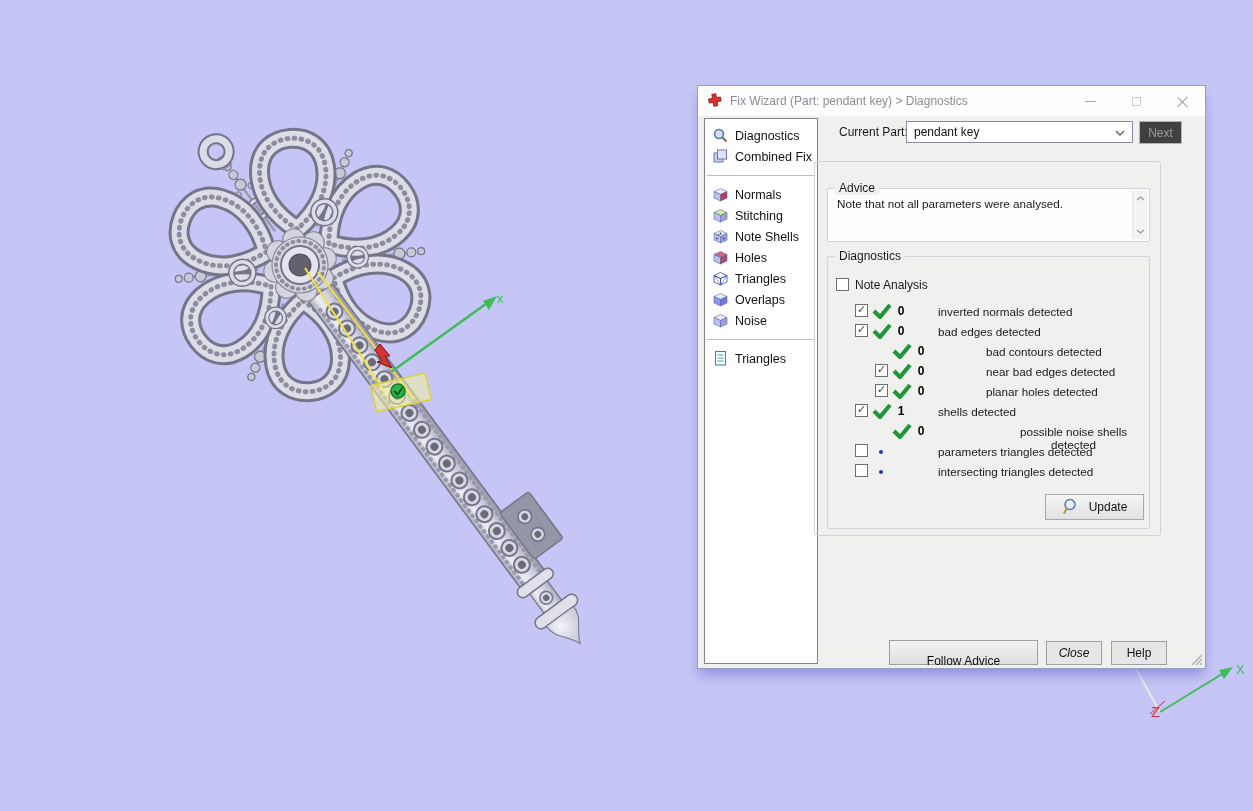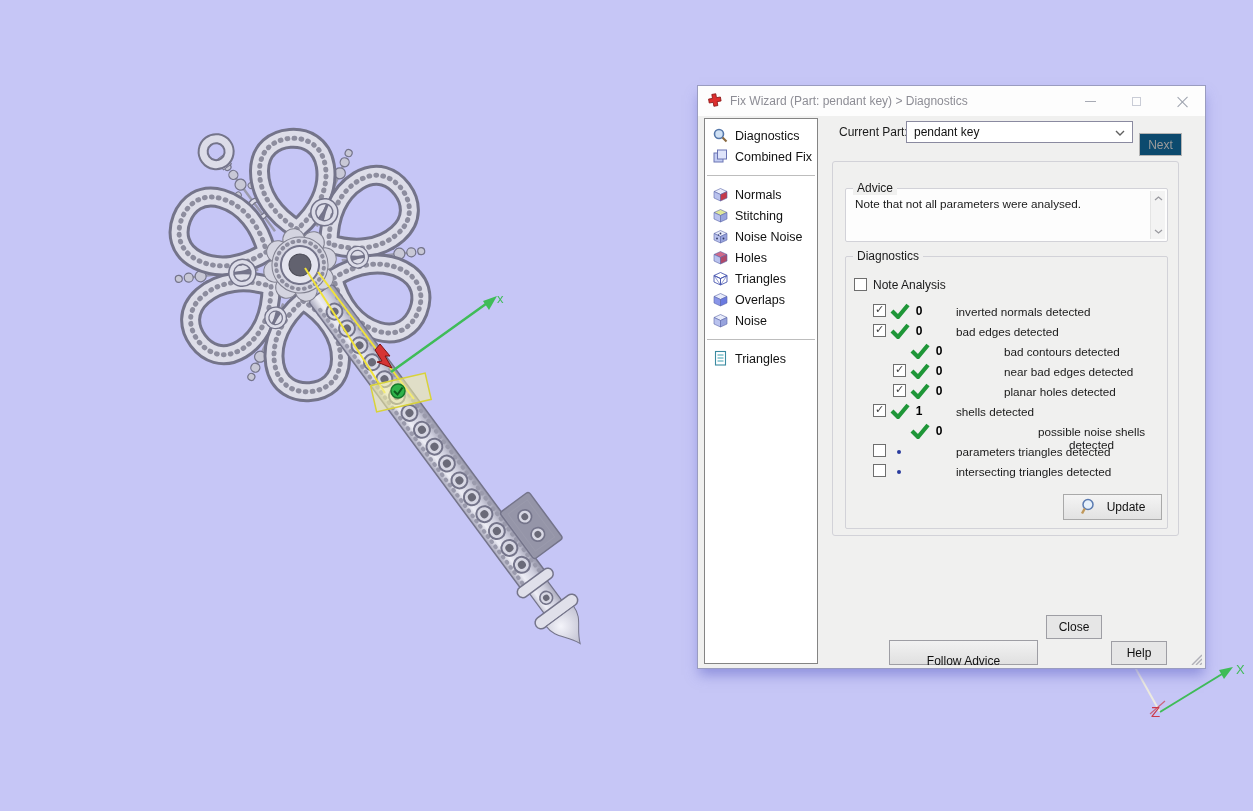--- a/index.html
+++ b/index.html
@@ -35,24 +35,24 @@
   .sb-sep { height:1px; background:#bdbdbd; margin:8px 2px 8px 2px; }
   .sb-item svg { flex:0 0 auto; }
 
   
   .lbl { font-size:12px; color:#1a1a1a; }
   .current-label { position:absolute; left:141px; top:39px; }
   .combobox { position:absolute; left:208px; top:35px; width:227px; height:22px; background:#fff;
     border:1px solid #8a8aa0; display:flex; align-items:center; font-size:12px; color:#111;
     padding-left:7px; }
   .combo-chevron { position:absolute; right:7px; top:8px; }
-  .next-btn { position:absolute; left:441px; top:47px; width:43px; height:23px; background:#0c4a6e;
+  .next-btn { position:absolute; left:441px; top:35px; width:43px; height:23px; background:#404040;
     border:1px solid #b4b4b4; color:#9b9b9b; font-size:12px; display:flex; align-items:center;
     justify-content:center; }
-  .outer-frame { position:absolute; left:134px; top:75px; width:347px; height:375px;
+  .outer-frame { position:absolute; left:116px; top:75px; width:347px; height:375px;
     border:1px solid #d2d2d8; border-radius:3px; }
 
   .group { position:absolute; border:1px solid #d2d2d8; border-radius:2px; }
   .group-legend { position:absolute; top:-8px; left:7px; background:#f0f0ef; padding:0 4px;
     font-size:12px; color:#1a1a1a; }
   .advice-group { left:12px; top:26px; width:323px; height:54px; background:#fdfdfd; }
   .advice-text { position:absolute; left:9px; top:8px; width:280px; font-size:11.7px;
     color:#1a1a1a; line-height:14px; }
   .adv-scroll { position:absolute; right:2px; top:2px; bottom:2px; width:15px; background:#f3f3f3;
     border-left:1px solid #e4e4e4; }
@@ -79,21 +79,21 @@
   .bluedot { position:absolute; left:51px; top:9px; width:4px; height:4px; border-radius:50%;
     background:#2a3b9e; }
 
   .update-btn { position:absolute; left:217px; top:237px; width:99px; height:26px;
     background:linear-gradient(#f4f4f4,#e2e2e2); border:1px solid #a9a9a9; display:flex;
     align-items:center; justify-content:center; gap:9px; font-size:12px; color:#111; }
 
   .footer-btn { position:absolute; height:24px; background:#e6e6e6; border:1px solid #9e9ea4;
     display:flex; align-items:center; justify-content:center; font-size:12px; color:#111;flex-direction:column; }
   .follow-btn { left:191px; top:554px; width:149px; height:25px; gap:16px; background:linear-gradient(#f2f2f2,#e0e0e0); }
-  .close-btn { left:348px; top:529px; width:56px; }
+  .close-btn { left:348px; top:555px; width:56px;font-style:italic; }
   .help-btn { left:413px; top:555px; width:56px; }
   .resize-grip { position:absolute; right:3px; bottom:3px; width:13px; height:13px; }
 </style>
 </head>
 <body>
 
 <div class="stage">
 
   <svg class="viewport" viewBox="0 0 1253 811">
     <defs>
@@ -315,21 +315,21 @@
       <div class="sb-item">
         <svg width="17" height="17" viewBox="0 0 17 17">
           <polygon points="2,5.5 8.5,2.5 15,5.5 8.5,8.5" fill="#e8ecfb" stroke="#5a64a8" stroke-width="0.6"></polygon>
           <polygon points="2,5.5 8.5,8.5 8.5,15 2,12" fill="#b9c2ee" stroke="#5a64a8" stroke-width="0.6"></polygon>
           <polygon points="15,5.5 8.5,8.5 8.5,15 15,12" fill="#97a3dd" stroke="#5a64a8" stroke-width="0.6"></polygon>
           <circle cx="5" cy="10.5" r="0.9" fill="#333a66"></circle>
             <circle cx="8.5" cy="5.5" r="0.9" fill="#333a66"></circle>
           <circle cx="11.5" cy="10.5" r="0.9" fill="#333a66"></circle>
             <circle cx="6.5" cy="7" r="0.7" fill="#333a66"></circle>
         </svg>
-        <span>Noise Noise</span>
+        <span>Note Shells</span>
       </div>
       <div class="sb-item">
         <svg width="17" height="17" viewBox="0 0 17 17">
           <polygon points="2,5.5 8.5,2.5 15,5.5 8.5,8.5" fill="#d06a8a" stroke="#5a64a8" stroke-width="0.6"></polygon>
           <polygon points="2,5.5 8.5,8.5 8.5,15 2,12" fill="#b9c2ee" stroke="#5a64a8" stroke-width="0.6"></polygon>
           <polygon points="15,5.5 8.5,8.5 8.5,15 15,12" fill="#b04a6a" stroke="#5a64a8" stroke-width="0.6"></polygon>
         </svg>
         <span>Holes</span>
       </div>
       <div class="sb-item">

